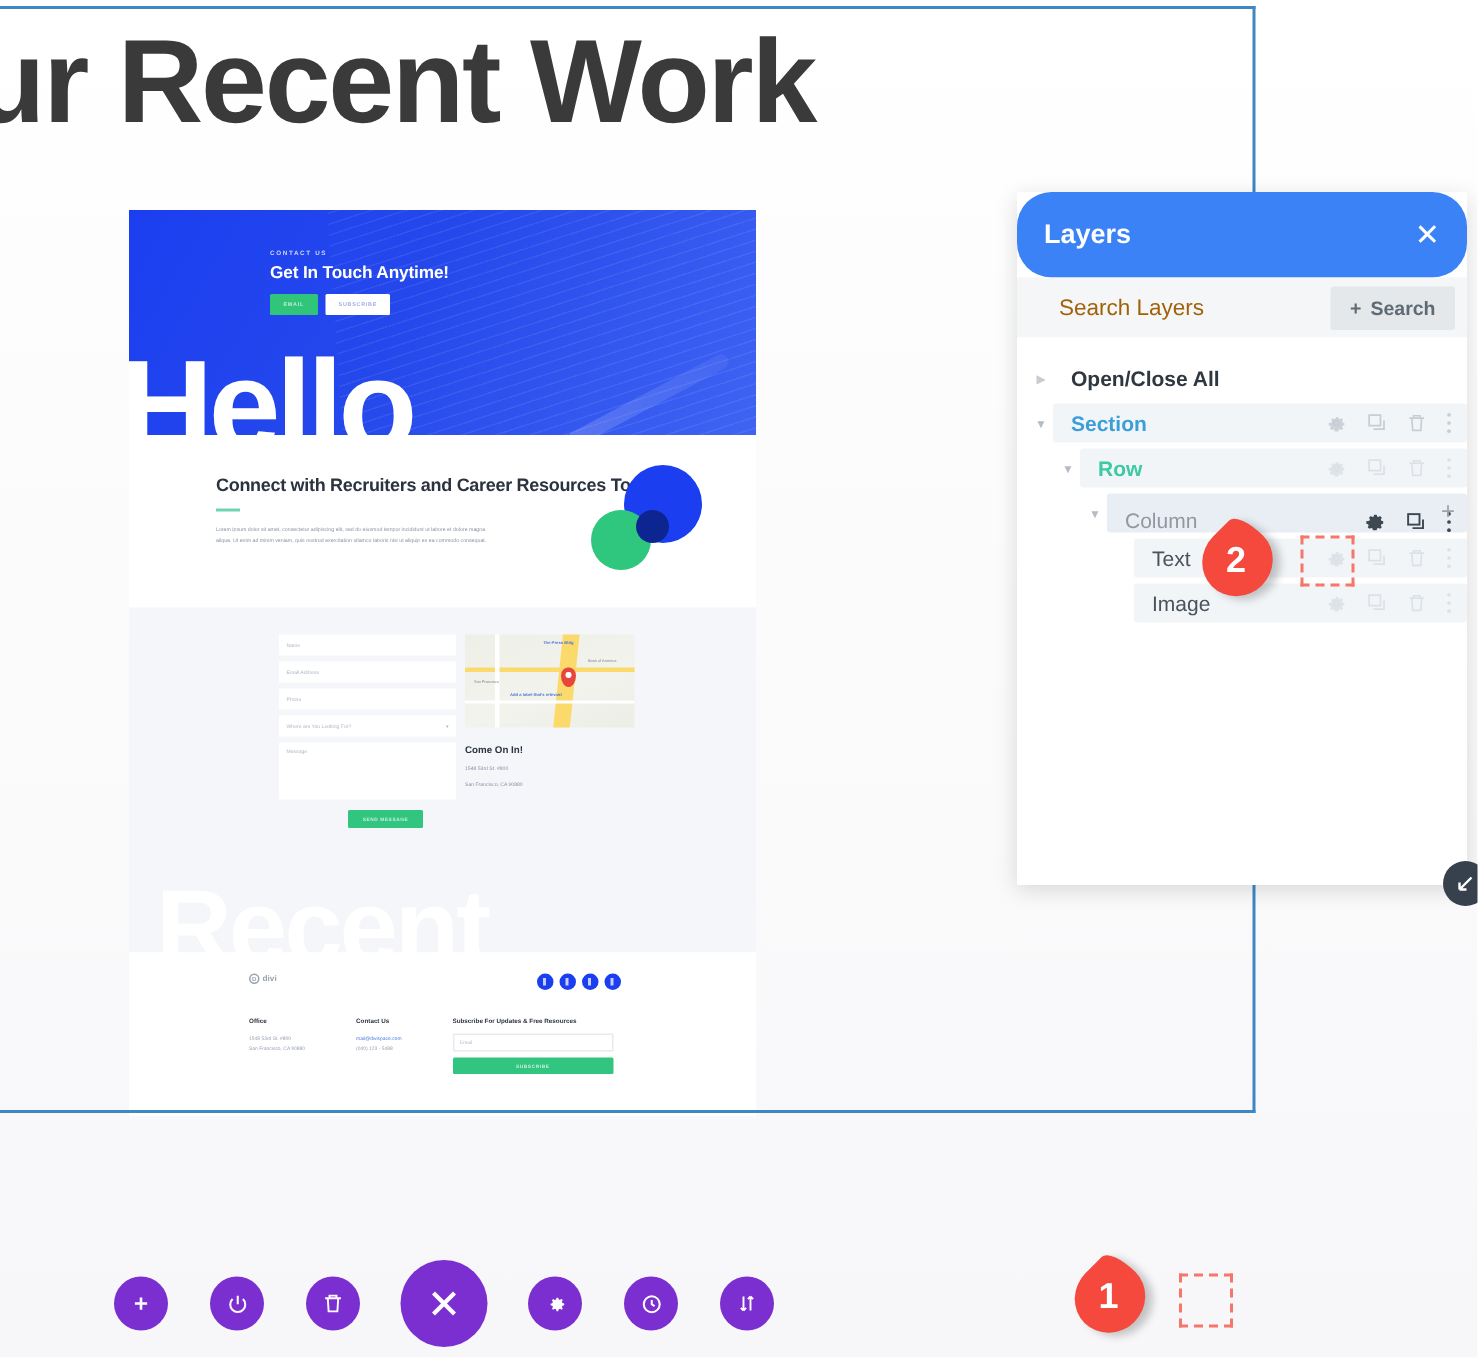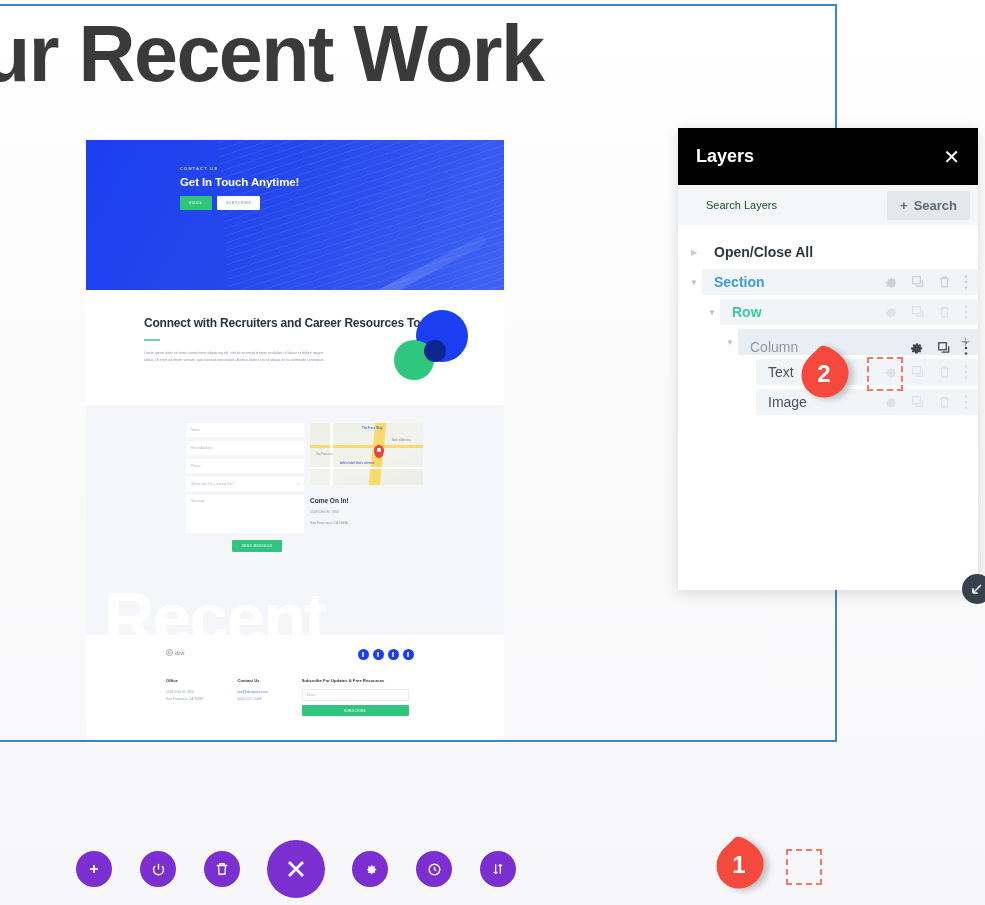--- a/index.html
+++ b/index.html
@@ -116,27 +116,27 @@
     display: flex; align-items: center; padding-left: 4px; font-size: 3.2px; color: #b0b7c4; }
   .sub-btn { margin-top: 4px; width: 107px; height: 11px; background: #32c57f; border-radius: 1px;
     display: flex; align-items: center; justify-content: center; font-size: 3.2px; color: #cbf0de; font-weight: bold; letter-spacing: 0.4px; }
 
   
   .layers-panel {
     position: absolute; left: 678px; top: 128px; width: 300px; height: 462px;
     background: #ffffff; box-shadow: 0 3px 14px rgba(0,0,0,0.14); z-index: 20;
     display: flex; flex-direction: column;
   }
-  .lp-header { height: 57px; background: #000000; display: flex; align-items: center;
-    justify-content: space-between; padding: 0 18px; }
+  .lp-header { height: 57px; background: #3b82f6; display: flex; align-items: center;
+    justify-content: space-between; padding: 0 18px; border-radius: 23px; }
   .lp-title { color: #ffffff; font-size: 18px; font-weight: bold; }
   .lp-close { color: #ffffff; font-size: 20px; line-height: 1; cursor: pointer; font-weight: 300; }
   .lp-search { height: 40px; background: #f4f6f8; display: flex; align-items: center;
     justify-content: space-between; padding: 0 8px 0 28px; }
-  .lp-search .ph { color: #14532d; font-size: 11px; text-align: center; }
+  .lp-search .ph { color: #a16207; font-size: 15px; text-align: center; }
   .lp-filter { background: #e4e8eb; color: #5f6a73; font-size: 13px; font-weight: bold;
     padding: 7px 13px; border-radius: 2px; display: flex; align-items: center; gap: 6px; cursor: pointer; }
   .lp-body { flex: 1; background: #ffffff; padding-top: 14px; position: relative; }
 
   .tree-row { display: flex; align-items: center; height: 26px; margin-bottom: 4px; position: relative; }
   .caret { width: 16px; text-align: center; font-size: 8px; color: #b5bcc4; user-select: none; }
   .caret.right { color: #c6ccd2; }
   .row-box { flex: 1; display: flex; align-items: center; justify-content: space-between;
     height: 26px; padding: 0 10px 0 12px; border-radius: 2px; }
   .row-label { font-size: 14px; }
@@ -196,20 +196,21 @@
       <div class="hero-lines"></div>
       <div class="hero-pen"></div>
       <div class="hero-inner">
         <div class="eyebrow">CONTACT US</div>
         <div class="hero-title">Get In Touch Anytime!</div>
         <div class="hero-btns">
           <div class="btn-green">EMAIL</div>
           <div class="btn-white">SUBSCRIBE</div>
         </div>
       </div>
+      <div class="hello">Hello</div>
     </div>
 
     <div class="about">
       <h3>Connect with Recruiters and Career Resources Today!</h3>
       <div class="dash"></div>
       <p>Lorem ipsum dolor sit amet, consectetur adipiscing elit, sed do eiusmod tempor incididunt ut labore et dolore magna aliqua. Ut enim ad minim veniam, quis nostrud exercitation ullamco laboris nisi ut aliquip ex ea commodo consequat.</p>
       <div class="circles">
         <div class="c-blue"></div>
         <div class="c-green"></div>
         <div class="c-ovl"></div>

